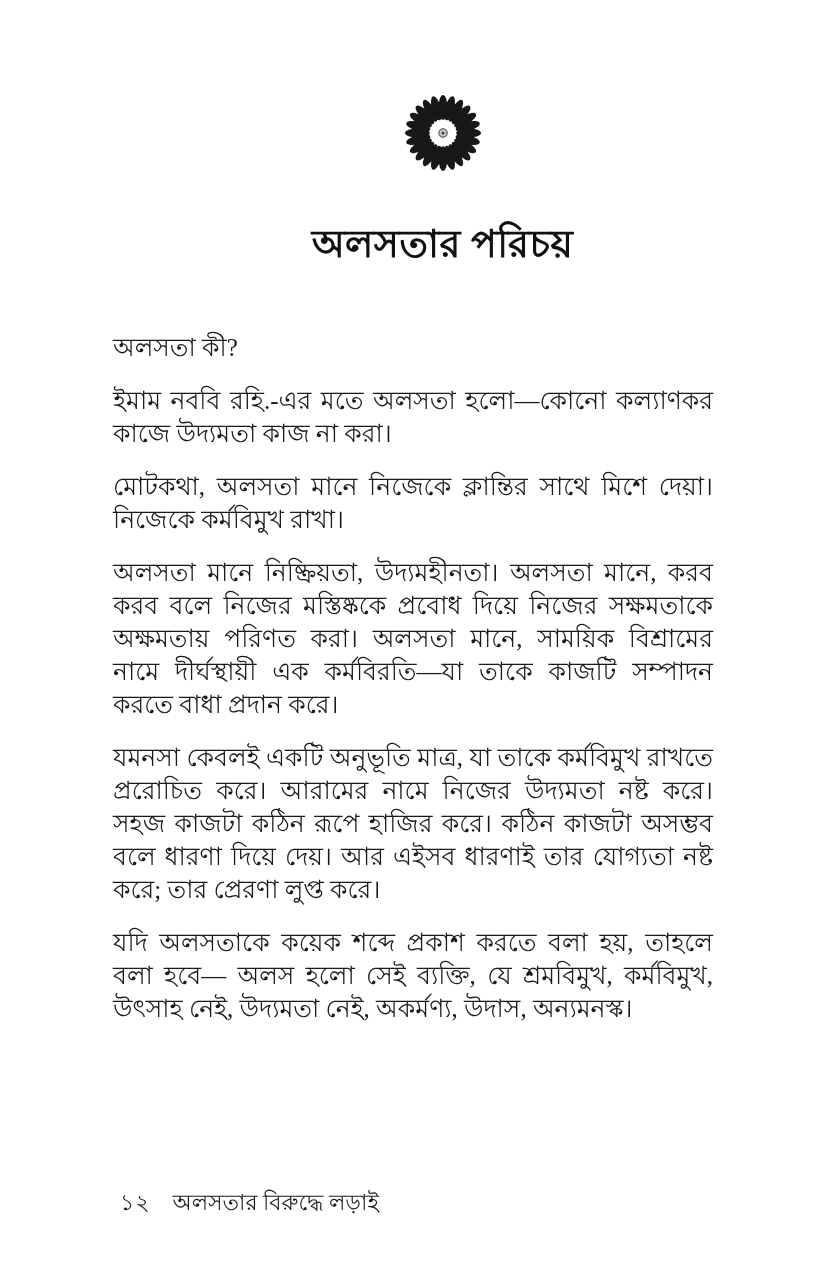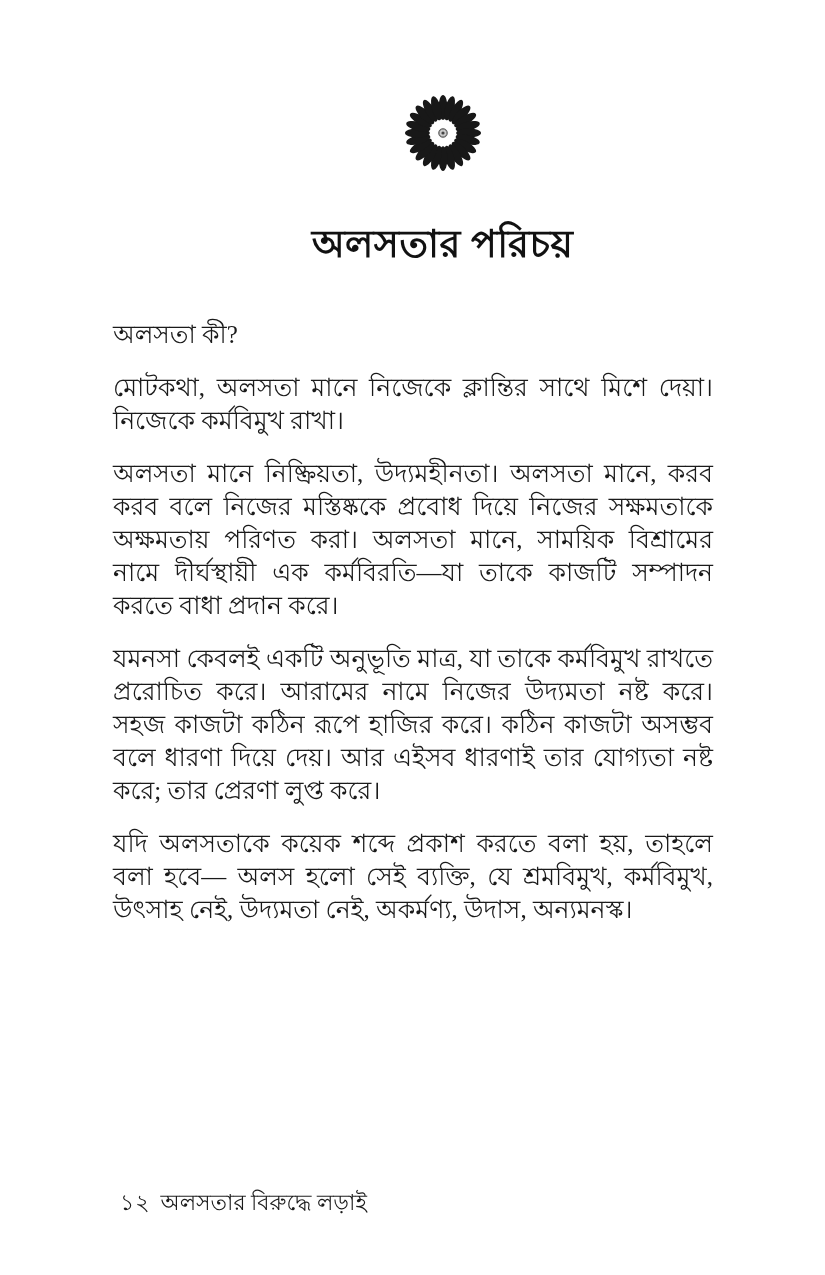--- a/index.html
+++ b/index.html
@@ -41,36 +41,36 @@
     letter-spacing: 0.5px;
     color: #111111;
   }
   .content {
     position: absolute;
     left: 113px;
     top: 318px;
     width: 600px;
   }
   .content p {
-    margin: 0 0 20px 0;
+    margin: 13px 0 20px 0;
     font-size: 25px;
     line-height: 33px;
     text-align: justify;
     color: #1a1a1a;
   }
   .content p.question {
     text-align: left;
   }
   .footer {
     position: absolute;
     left: 120px;
     top: 1185px;
     display: flex;
     align-items: baseline;
-    gap: 10px;
+    gap: 22px;
     font-size: 22px;
     color: #1a1a1a;
   }
   .footer .page-number {
     letter-spacing: 1px;
   }
 </style>
 </head>
 <body>
 
@@ -108,20 +108,21 @@
       <circle cx="50" cy="50" r="6.5" fill="#e8e8e8"></circle>
       <circle cx="50" cy="50" r="5.2" fill="#c9c9c9" stroke="#3a3a3a" stroke-width="1.2"></circle>
       <circle cx="50" cy="50" r="2" fill="#444444"></circle>
     </svg>
   </div>
 
   <h1 class="chapter-title">অলসতার পরিচয়</h1>
 
   <div class="content">
     <p class="question">অলসতা কী?</p>
+    <p>ইমাম নববি রহি.-এর মতে অলসতা হলো—কোনো কল্যাণকর কাজে উদ্যমতা কাজ না করা।</p>
     <p>মোটকথা, অলসতা মানে নিজেকে ক্লান্তির সাথে মিশে দেয়া। নিজেকে কর্মবিমুখ রাখা।</p>
     <p>অলসতা মানে নিষ্ক্রিয়তা, উদ্যমহীনতা। অলসতা মানে, করব করব বলে নিজের মস্তিষ্ককে প্রবোধ দিয়ে নিজের সক্ষমতাকে অক্ষমতায় পরিণত করা। অলসতা মানে, সাময়িক বিশ্রামের নামে দীর্ঘস্থায়ী এক কর্মবিরতি—যা তাকে কাজটি সম্পাদন করতে বাধা প্রদান করে।</p>
     <p>যমনসা কেবলই একটি অনুভূতি মাত্র, যা তাকে কর্মবিমুখ রাখতে প্ররোচিত করে। আরামের নামে নিজের উদ্যমতা নষ্ট করে। সহজ কাজটা কঠিন রূপে হাজির করে। কঠিন কাজটা অসম্ভব বলে ধারণা দিয়ে দেয়। আর এইসব ধারণাই তার যোগ্যতা নষ্ট করে; তার প্রেরণা লুপ্ত করে।</p>
     <p>যদি অলসতাকে কয়েক শব্দে প্রকাশ করতে বলা হয়, তাহলে বলা হবে— অলস হলো সেই ব্যক্তি, যে শ্রমবিমুখ, কর্মবিমুখ, উৎসাহ নেই, উদ্যমতা নেই, অকর্মণ্য, উদাস, অন্যমনস্ক।</p>
   </div>
 
   <div class="footer">
     <span class="page-number">১২</span>
     <span class="book-title">অলসতার বিরুদ্ধে লড়াই</span>
   </div>

